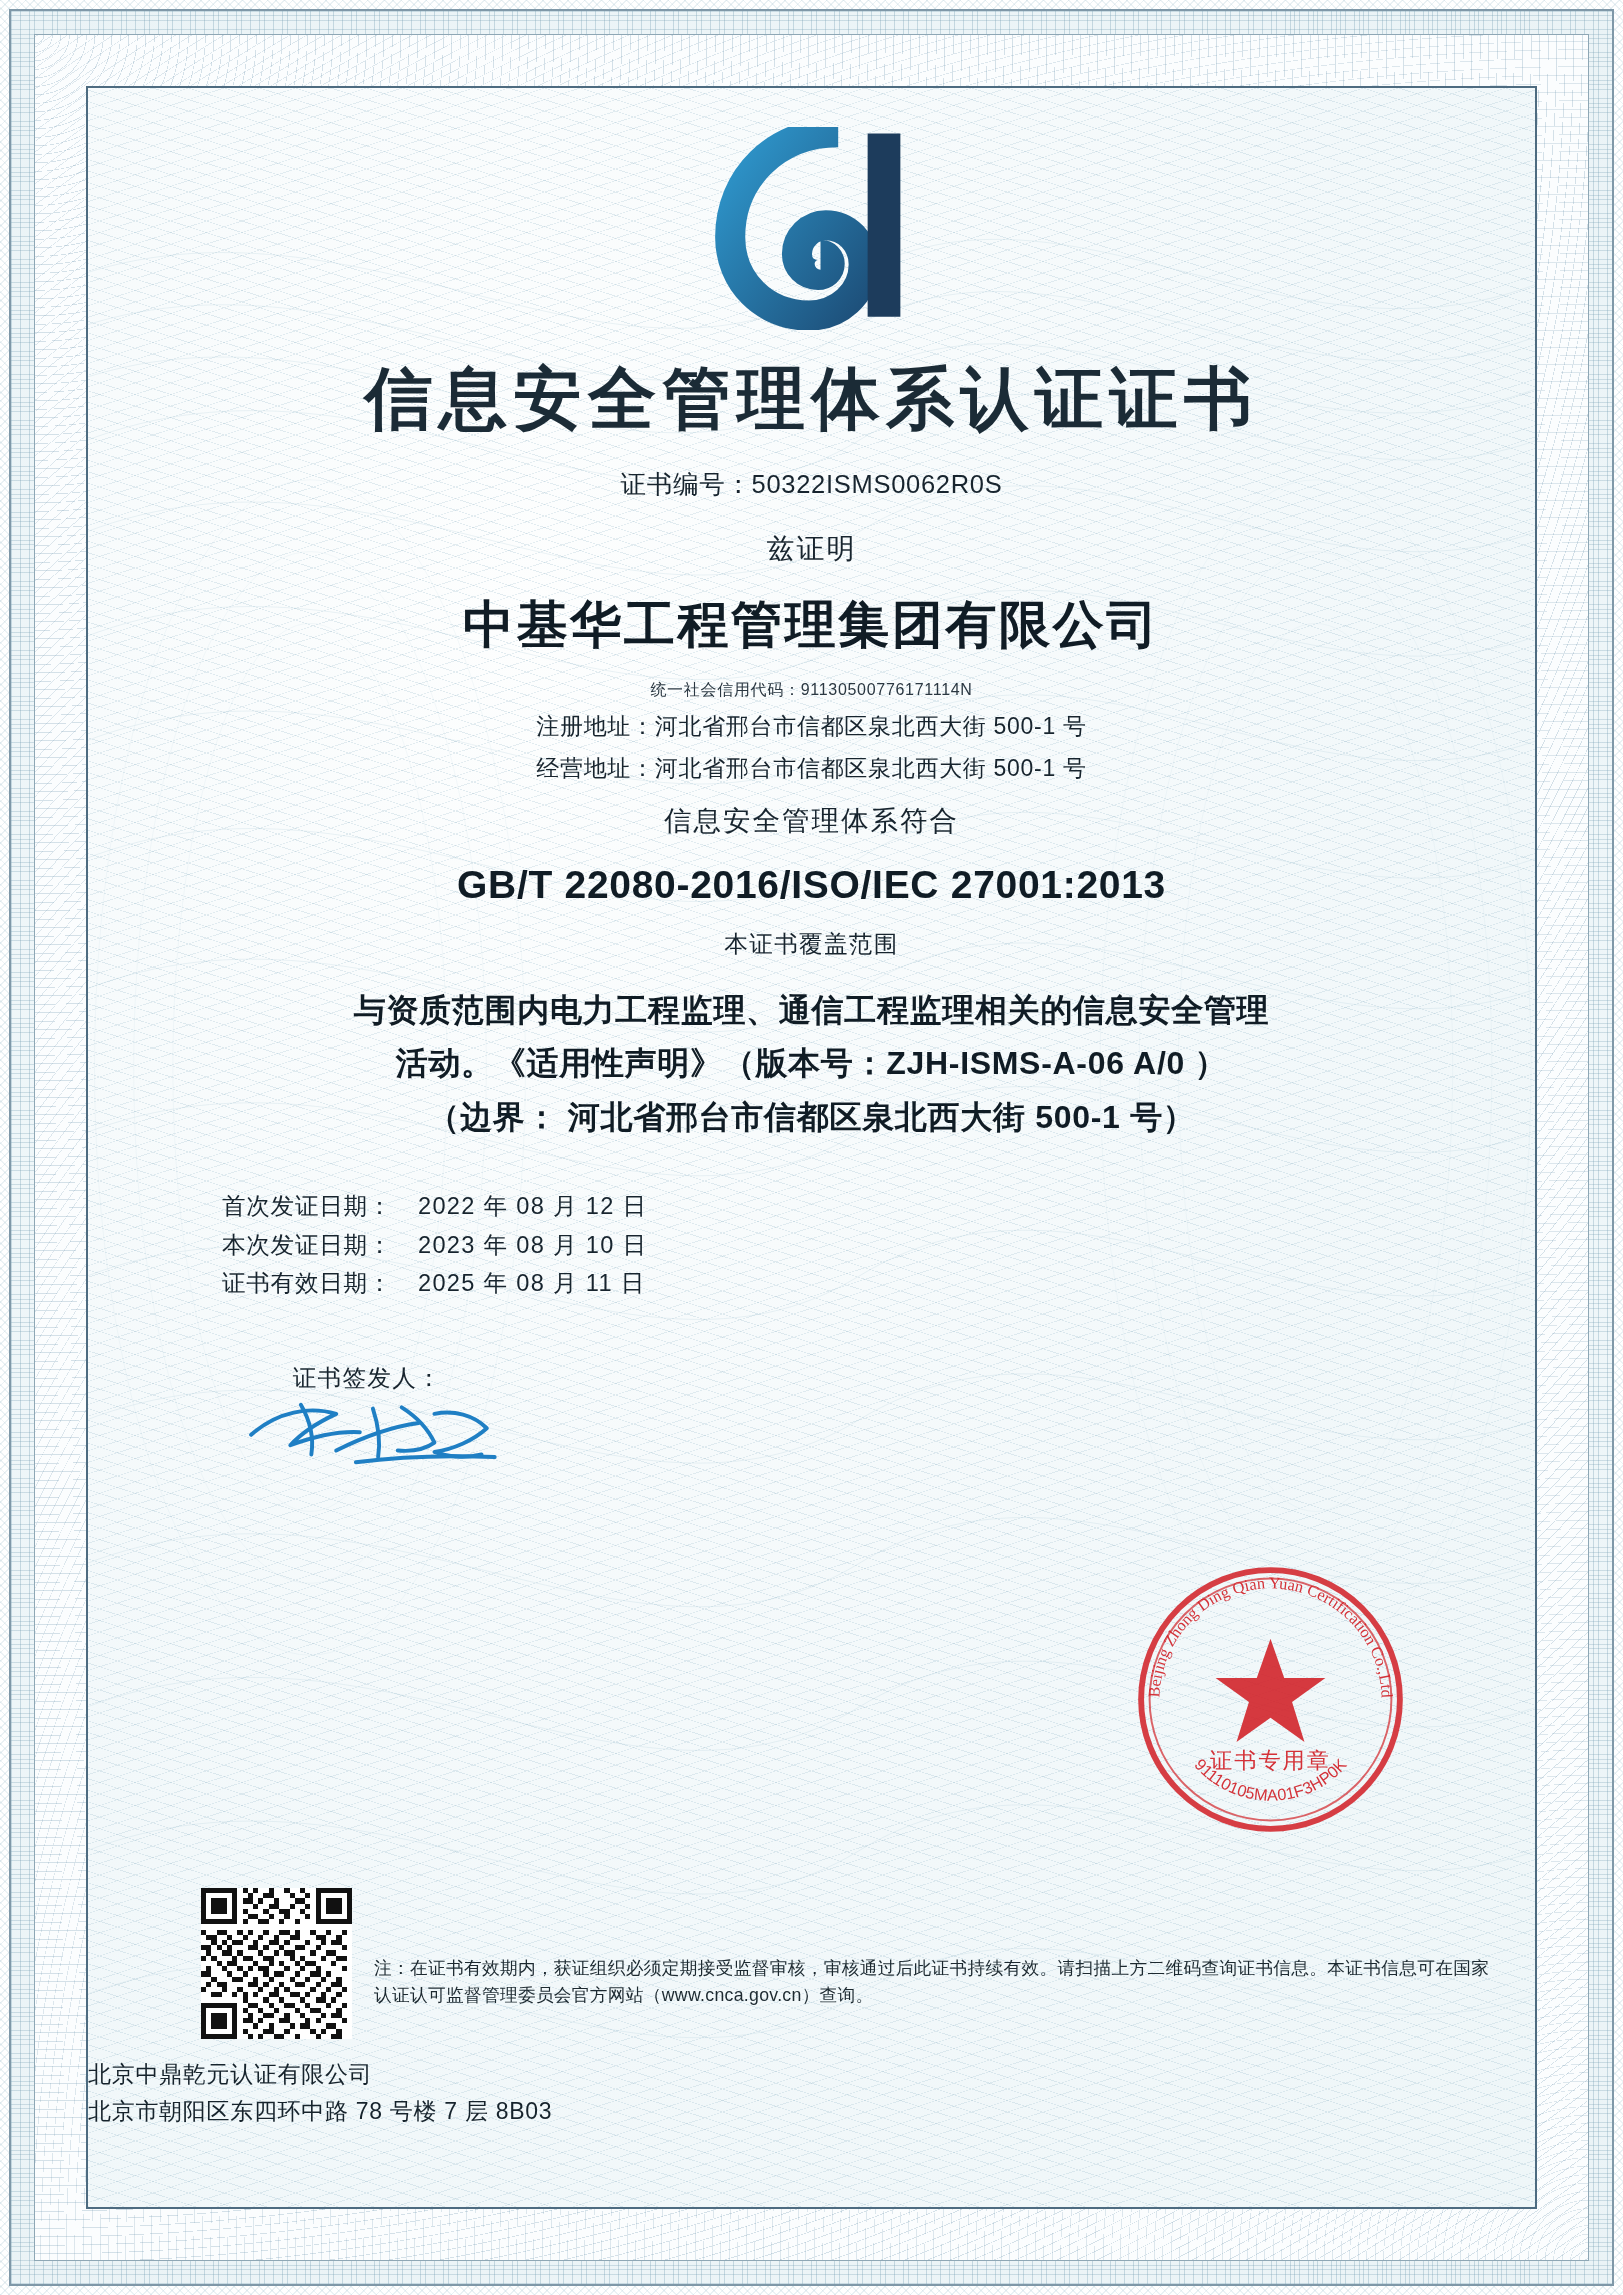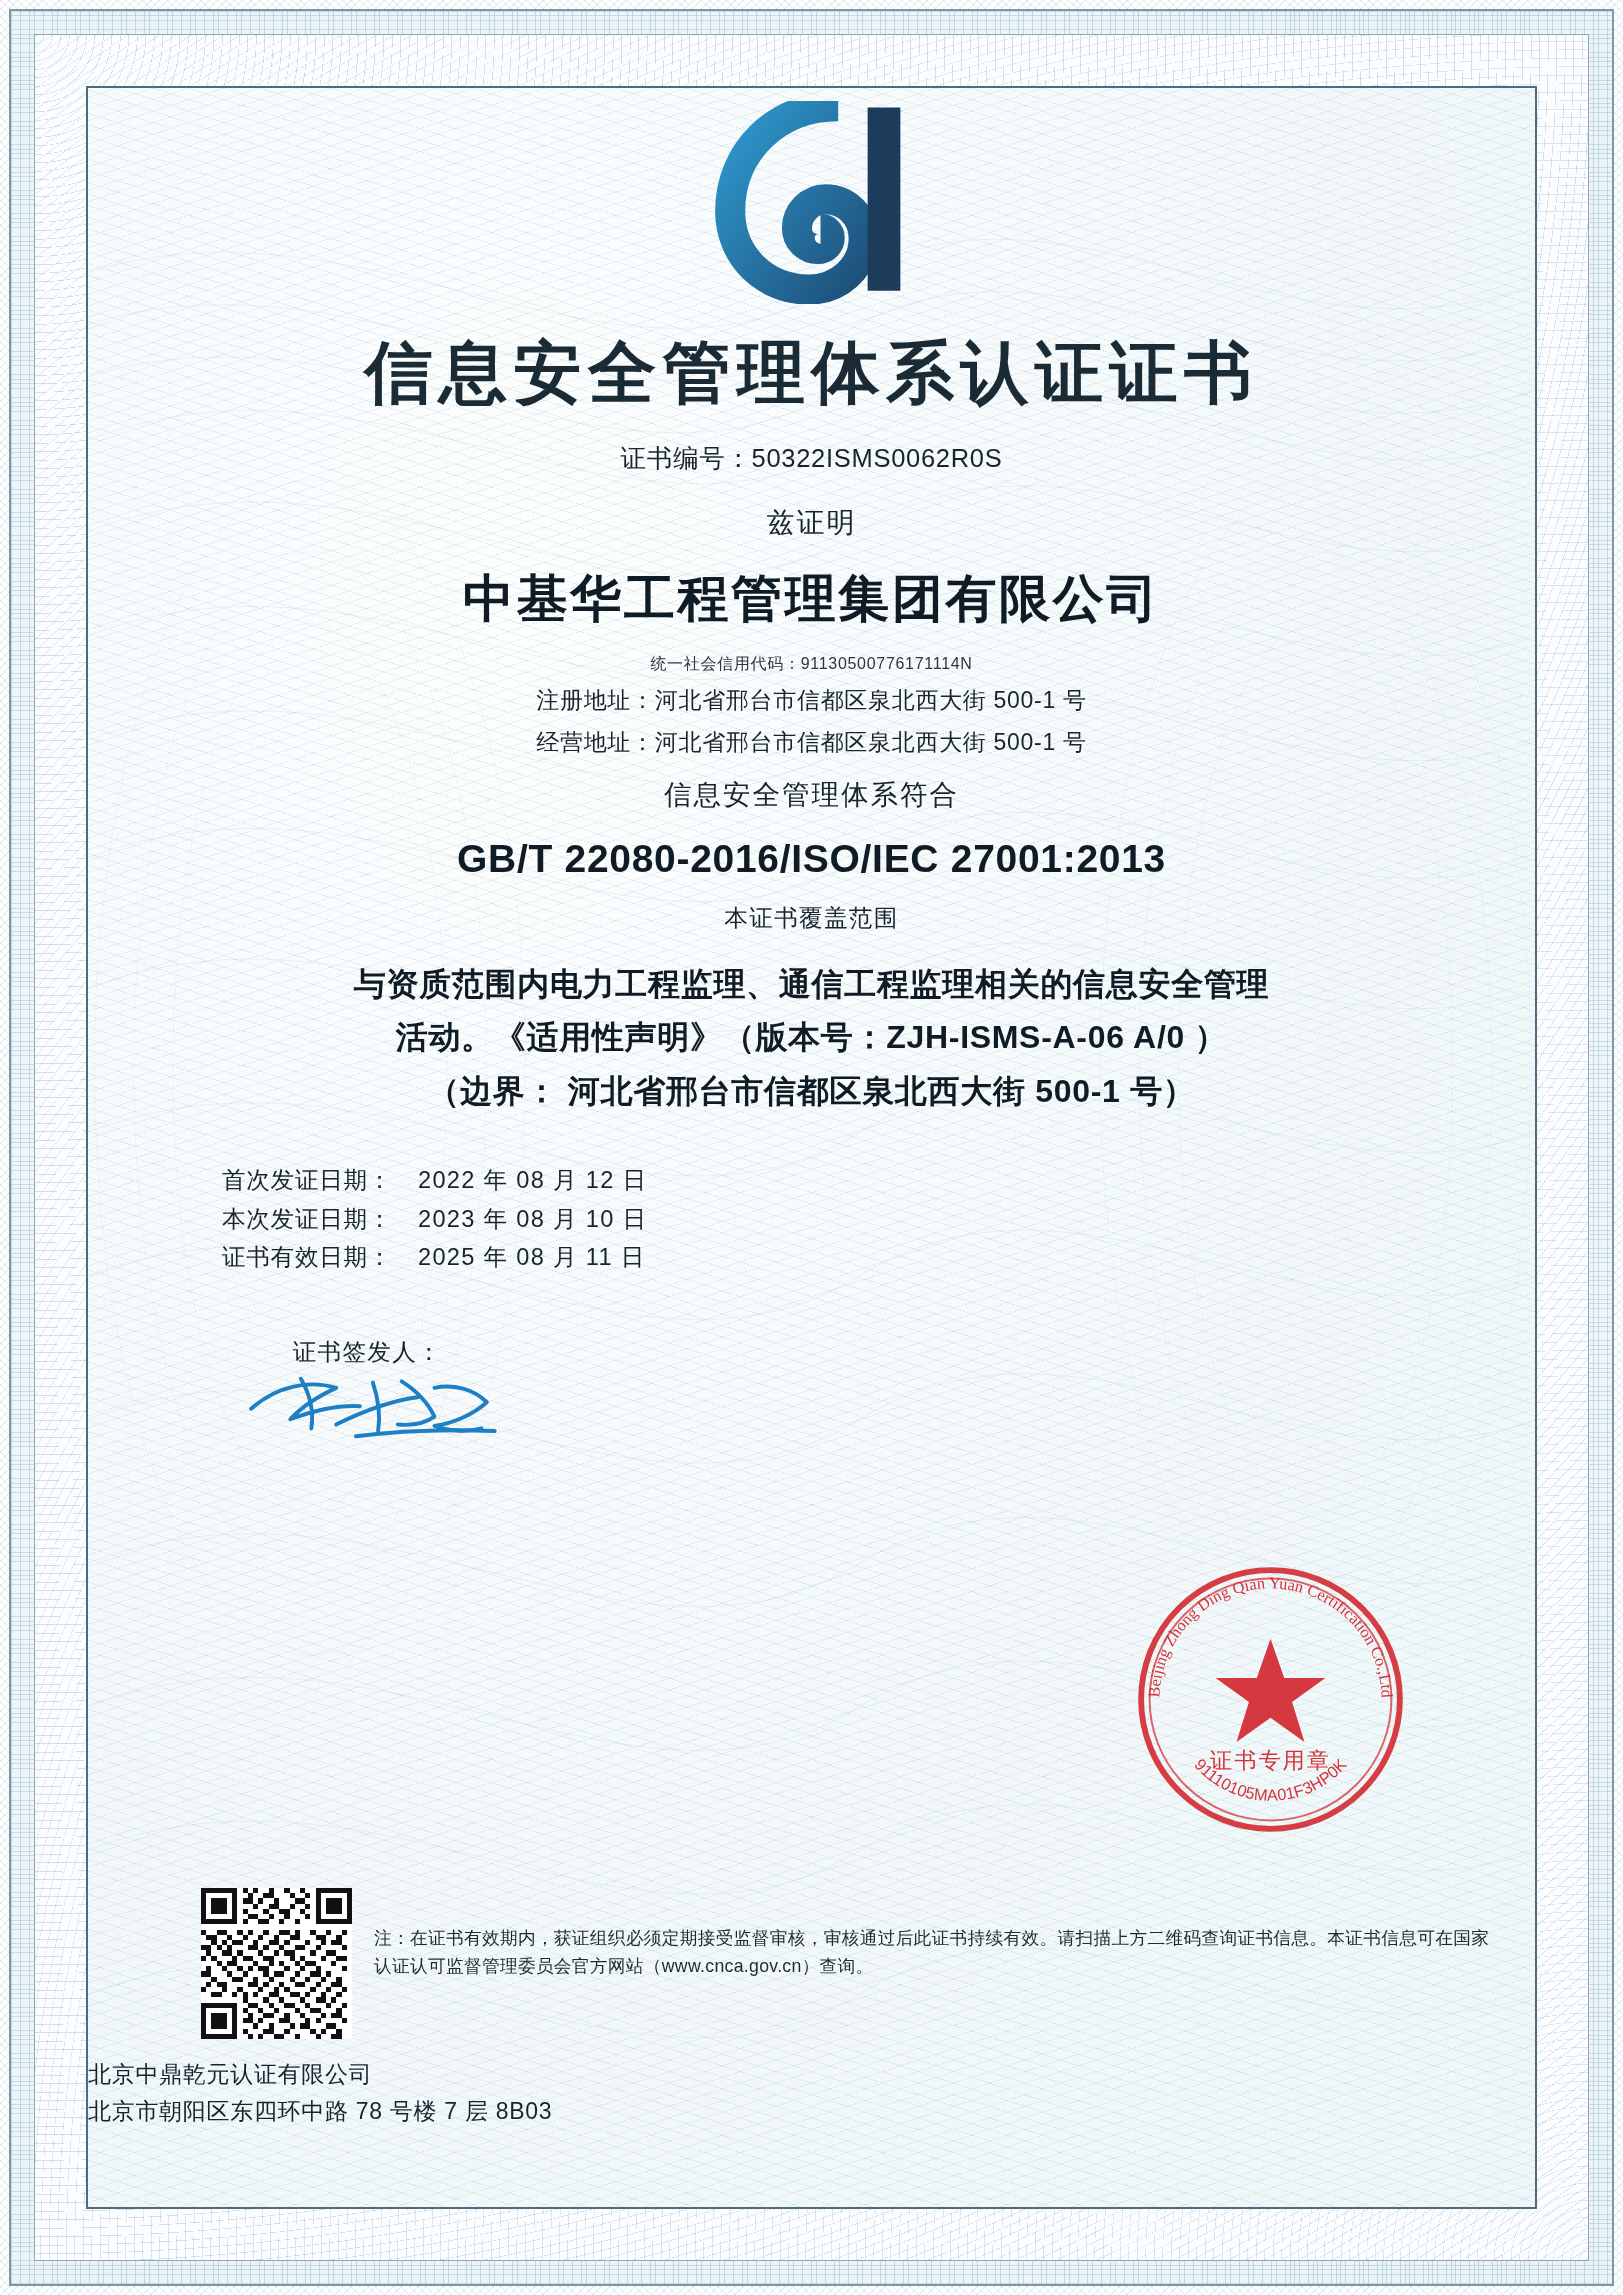--- a/index.html
+++ b/index.html
@@ -60,20 +60,21 @@
     pointer-events: none;
   }
 
   
   .content {
     position: absolute;
     inset: 0;
     display: flex;
     flex-direction: column;
     align-items: center;
+    padding-top: 26px;
     box-sizing: border-box;
   }
 
   .logo {
     margin-top: 13px;
     width: 216px;
     height: 203px;
   }
 
   .main-title {
@@ -200,21 +201,21 @@
   }
 
   
   .bottom-block {
     position: absolute;
     left: 0; right: 0;
     bottom: 77px;
   }
   .qr-note {
     display: flex;
-    align-items: flex-start;
+    align-items: center;
     padding-left: 113px;
     padding-right: 44px;
   }
   .qr {
     width: 151px;
     height: 151px;
     flex: 0 0 auto;
   }
   .note {
     margin-left: 22px;

